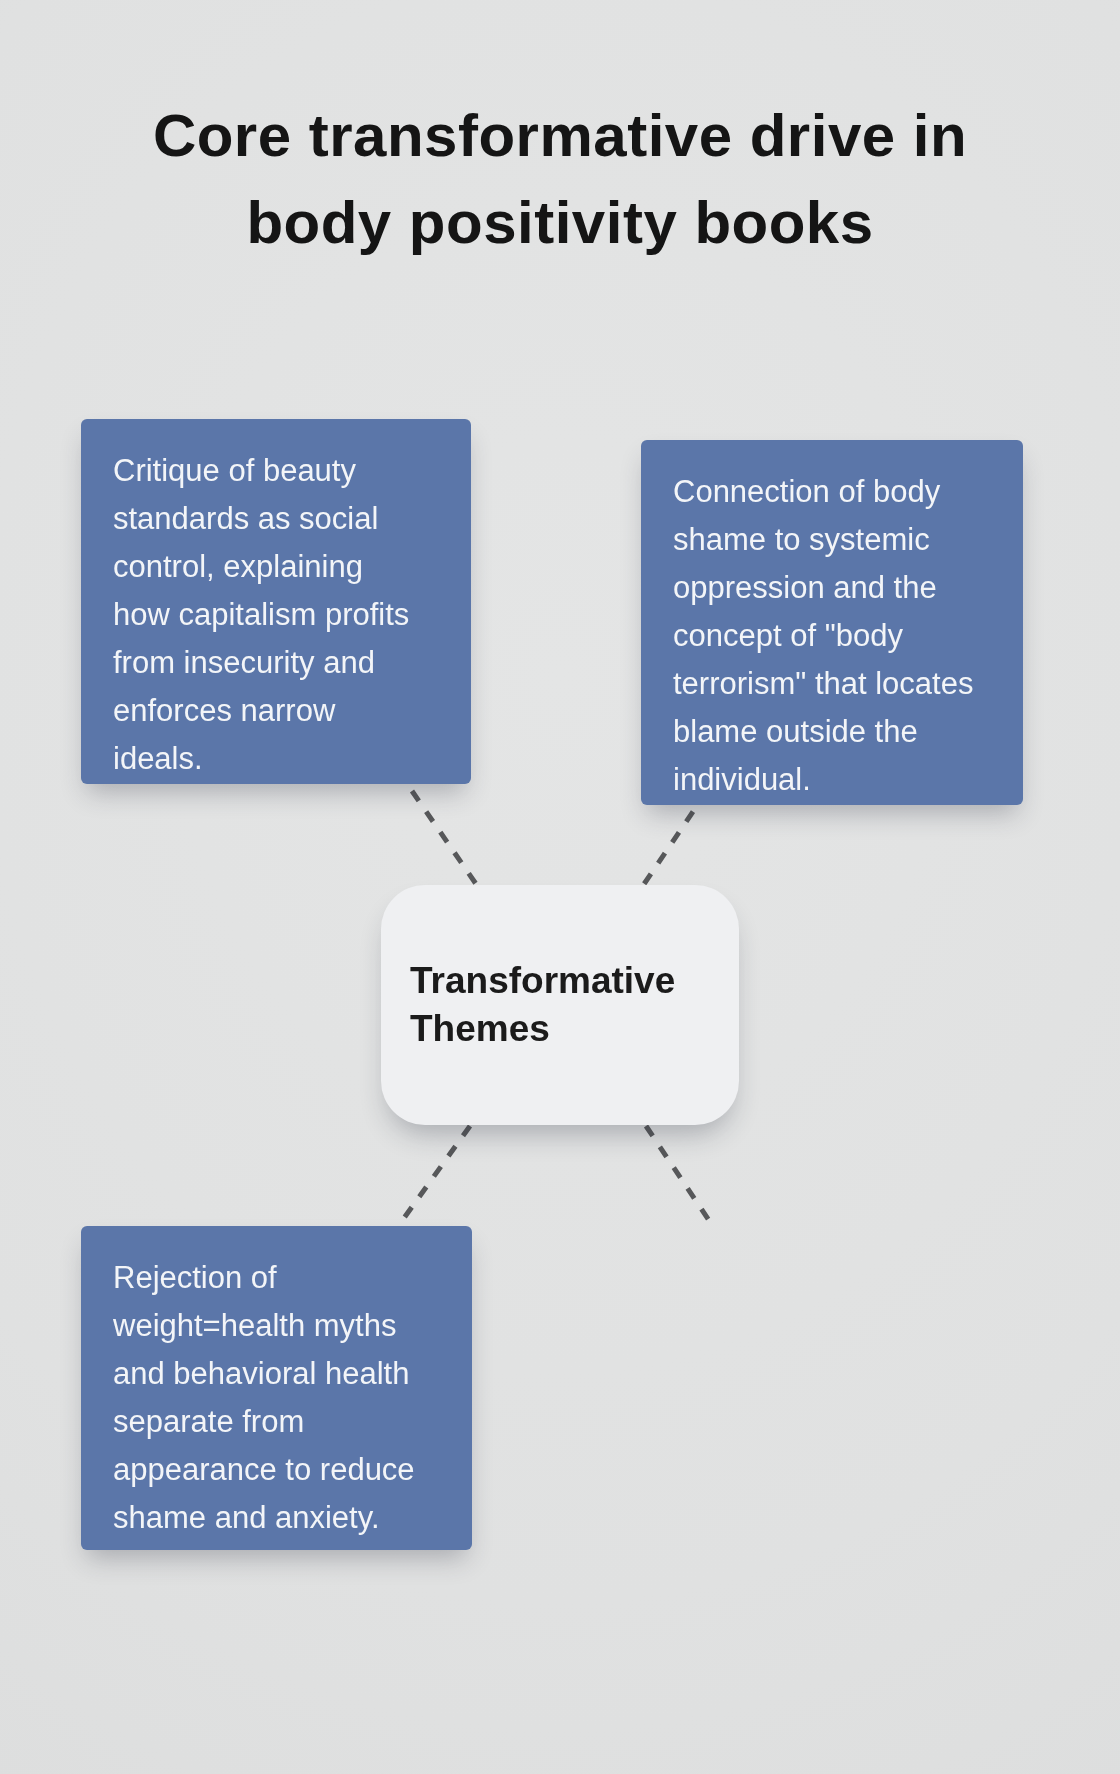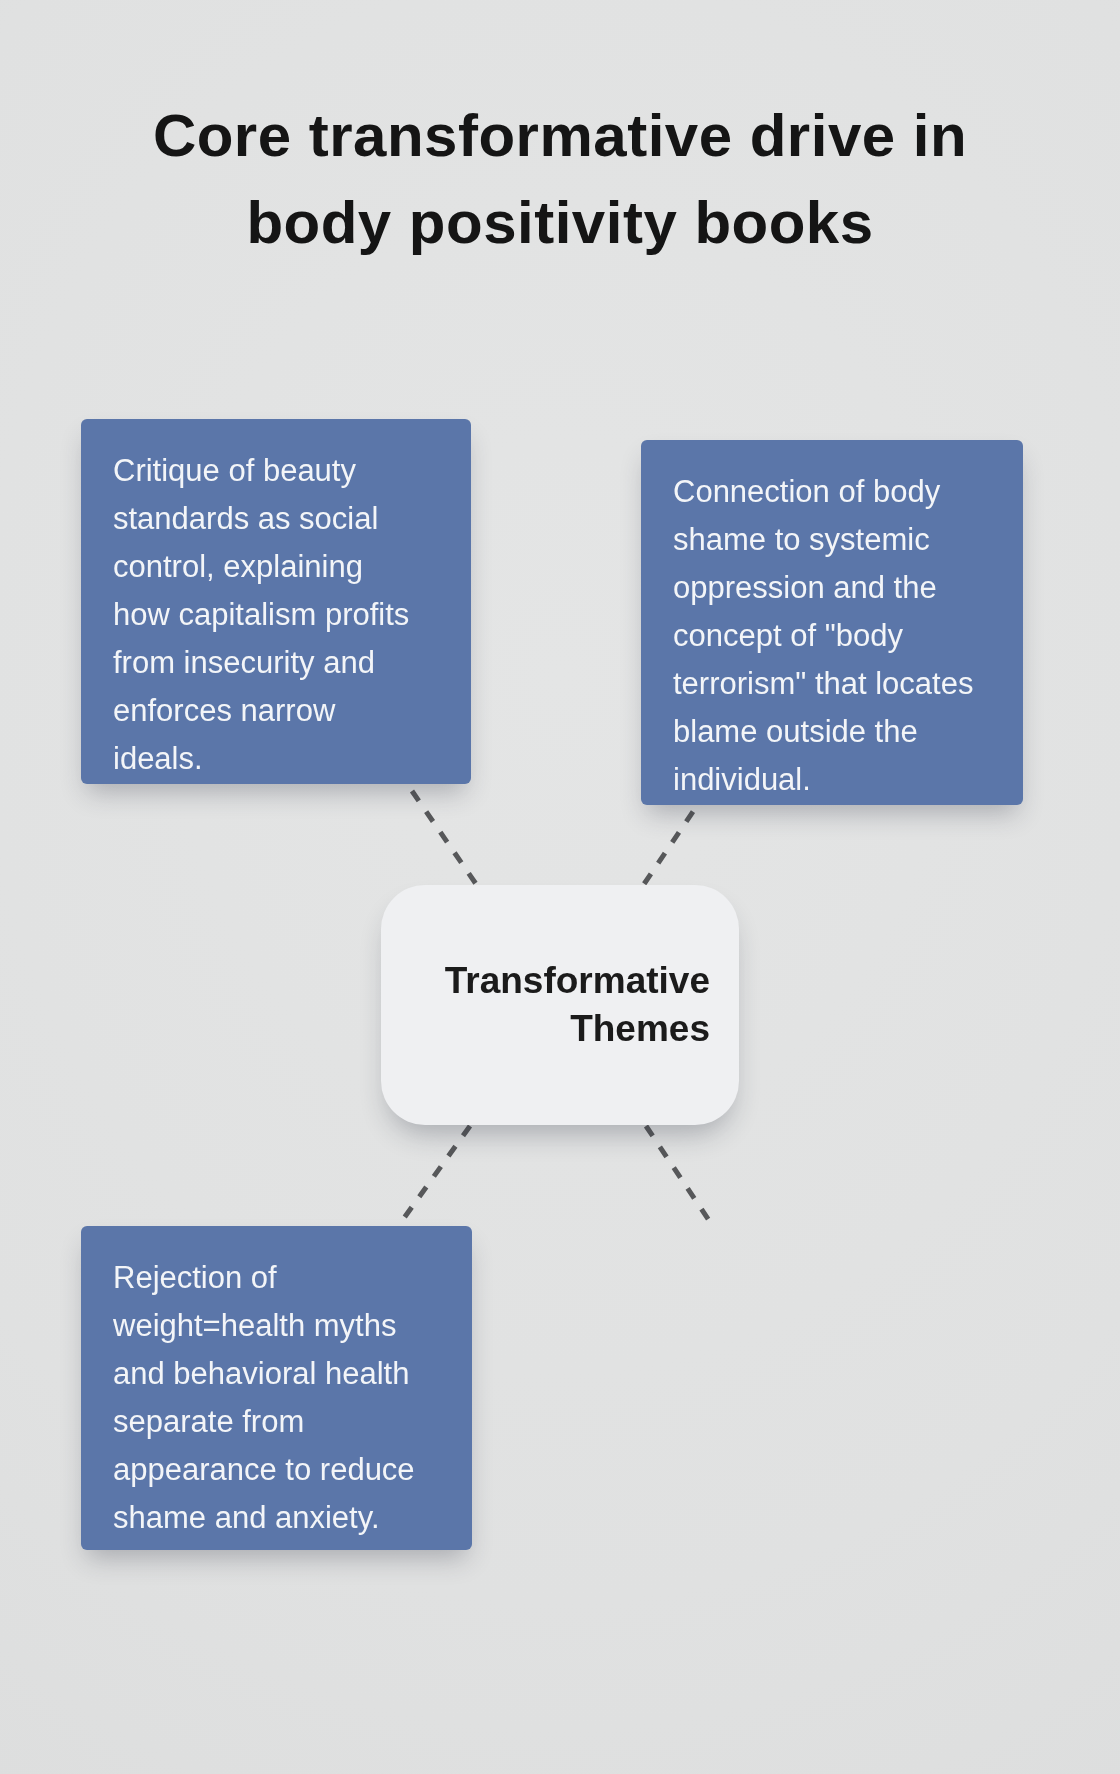--- a/index.html
+++ b/index.html
@@ -71,21 +71,21 @@
     position:absolute;
     left:381px; top:885px;
     width:358px; height:240px;
     box-sizing:border-box;
     background:var(--center_fill);
     border-radius:44px;
     box-shadow:0 16px 28px -8px rgba(45,50,65,0.32);
     display:flex;
     align-items:center;
     justify-content:center;
-    text-align:right;
+    text-align:left;
   }
   .center-node .center-label{
     color:var(--center_text);
     font-weight:700;
     font-size:37px;
     line-height:48px;
     width:300px;
   }
 </style>
 </head>

